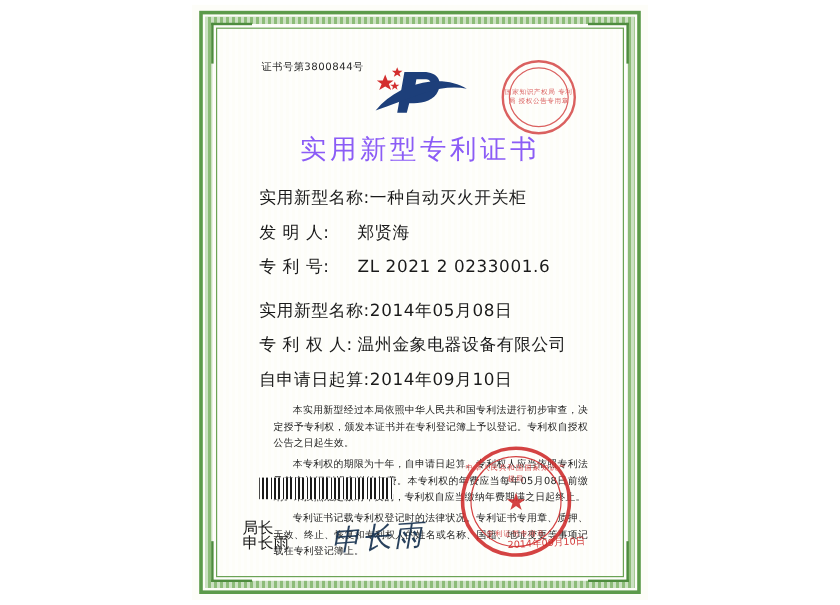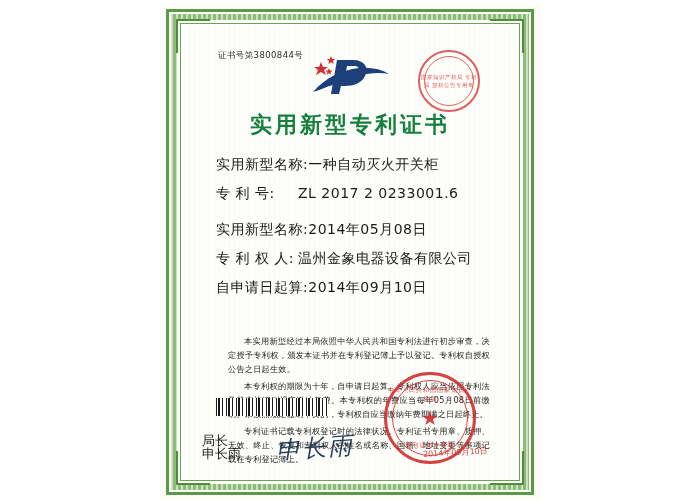--- a/index.html
+++ b/index.html
@@ -118,22 +118,22 @@
   }
 
   .main-title {
     position: absolute;
     left: 0;
     right: 0;
     top: 76px;
     text-align: center;
     font-family: "DejaVu Sans", sans-serif;
     font-size: 22px;
-    font-weight: bold;
-    color: #15803d;
+    font-weight: normal;
+    color: #8b5cf6;
     letter-spacing: 3px;
   }
 
   .fields {
     position: absolute;
     left: 26px;
     right: 18px;
     top: 122px;
   }
   .field-row {
@@ -316,21 +316,24 @@
         </svg>
       </div>
 
       <div class="main-title">实用新型专利证书</div>
 
       <div class="fields">
         <div class="field-row">
           <span class="field-label">实用新型名称:</span><span class="field-value">一种自动灭火开关柜</span>
         </div>
         <div class="field-row">
-          <span class="field-label">专 利 号:</span><span class="field-value">ZL 2017 2 0233001.6</span>
+          <span class="field-label">发 明 人:</span><span class="field-value">郑贤海</span>
+        </div>
+        <div class="field-row">
+          <span class="field-label">专 利 号:</span><span class="field-value">ZL 2021 2 0233001.6</span>
         </div>
         <div class="spacer-lg"></div>
         <div class="field-row">
           <span class="field-label">实用新型名称:</span><span class="field-value">2014年05月08日</span>
         </div>
         <div class="field-row">
           <span class="field-label">专 利 权 人:</span><span class="field-value">温州金象电器设备有限公司</span>
         </div>
         <div class="field-row">
           <span class="field-label">自申请日起算:</span><span class="field-value">2014年09月10日</span>

